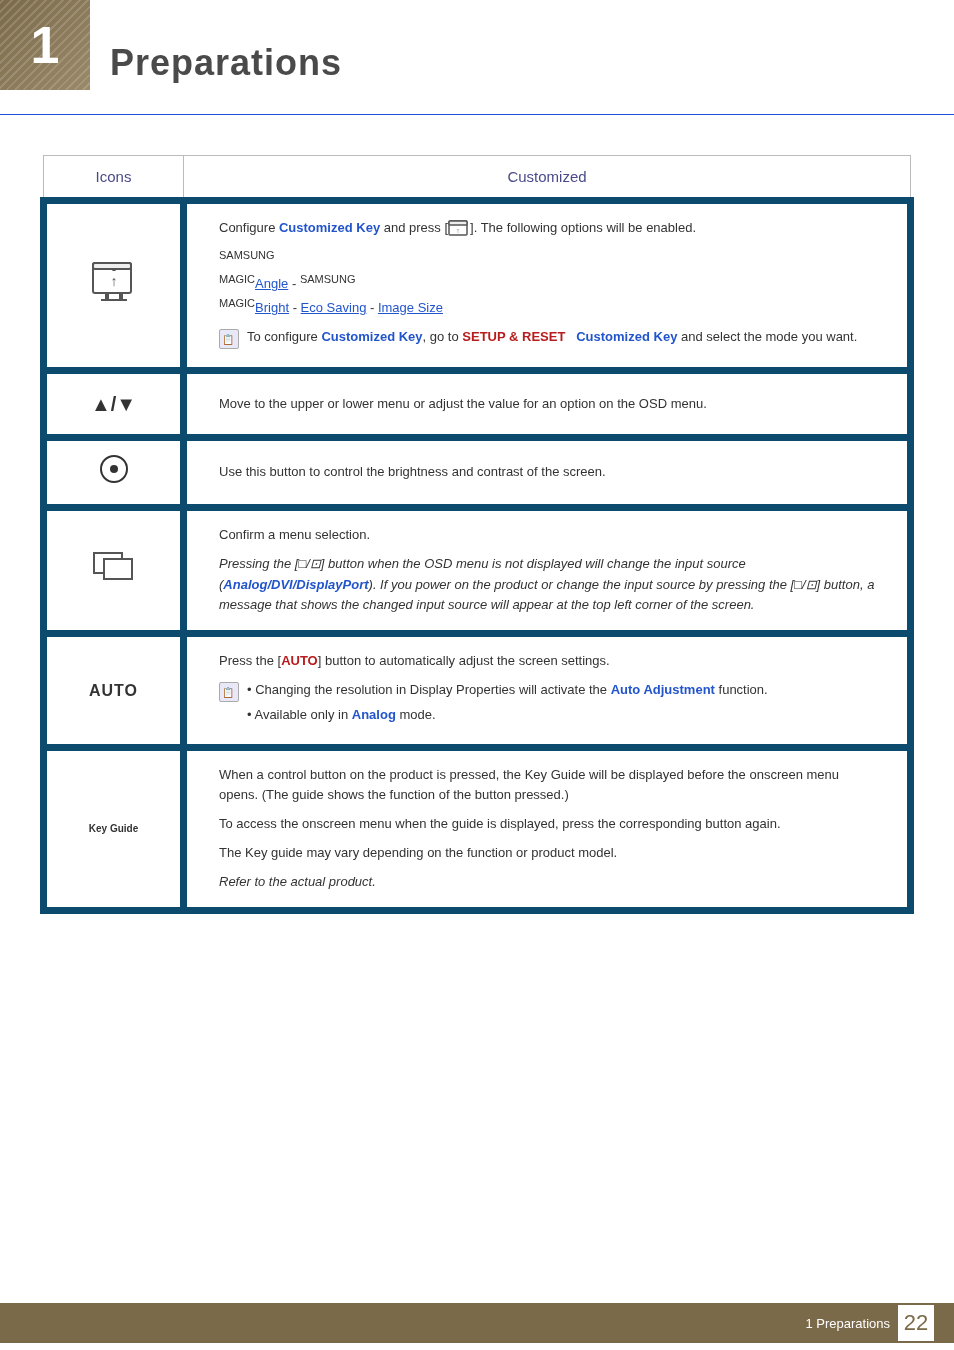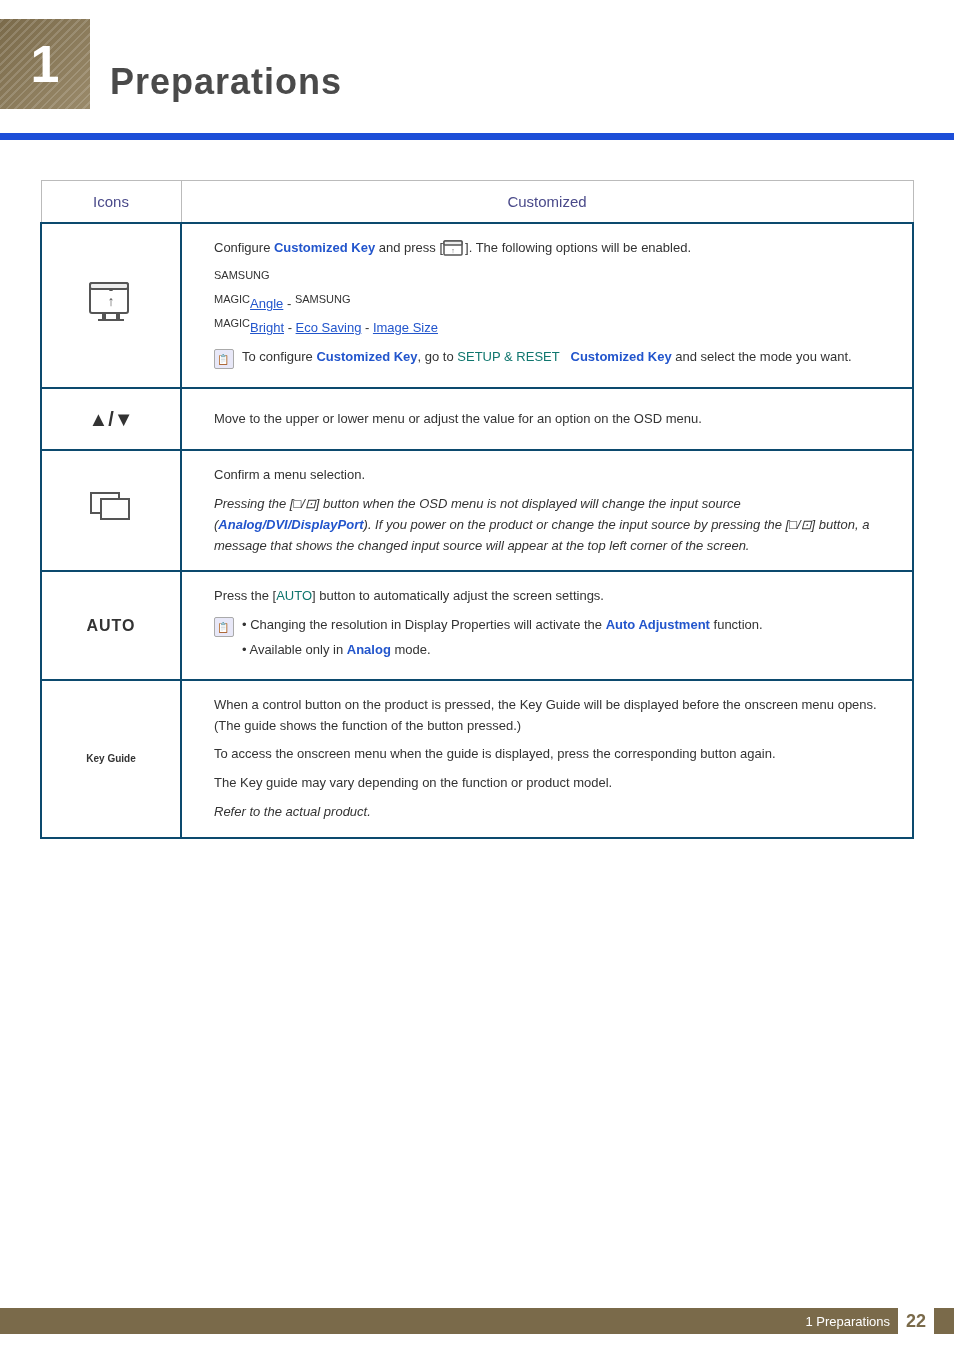--- a/index.html
+++ b/index.html
@@ -9,22 +9,21 @@
       width: 954px;
       min-height: 1350px;
       position: relative;
       overflow-x: hidden;
     }
 
     
     .header-section {
       position: relative;
       padding: 20px 4px 30px 0;
-      border-bottom: 7px solid #1d4ed8;
-      margin-top: 19px;
+      border-bottom: 1px solid #1d4ed8;
     }
 
     .header-accent {
       position: absolute;
       top: 0;
       left: 0;
       width: 90px;
       height: 90px;
       background: linear-gradient(135deg, #7a6a4a 0%, #9a8a6a 100%);
       display: flex;
@@ -79,21 +78,21 @@
       background: #fff;
       padding: 12px 20px;
       text-align: center;
       font-size: 15px;
       font-weight: normal;
       color: #4a4a8a;
       border: 1px solid #bbb;
     }
 
     .icons-table td {
-      border: 2px solid #0c4a6e;
+      border: 7px solid #0c4a6e;
       padding: 14px 32px;
       vertical-align: middle;
       font-size: 13px;
       color: #333;
       line-height: 1.6;
     }
 
     .icon-cell {
       width: 140px;
       text-align: center;
@@ -142,22 +141,22 @@
       color: #2255cc;
       font-weight: bold;
     }
 
     .blue-link {
       color: #2255cc;
       text-decoration: underline;
     }
 
     .black-bold {
-      font-weight: normal;
-      color: #0f766e;
+      font-weight: bold;
+      color: #b91c1c;
     }
 
     .note-box {
       display: flex;
       align-items: flex-start;
       gap: 8px;
       margin-top: 8px;
       margin-bottom: 4px;
     }
 
@@ -177,42 +176,42 @@
       content: '📋';
       font-size: 10px;
       position: absolute;
       top: 2px;
       left: 2px;
     }
 
     
     .footer {
       position: absolute;
-      bottom: 16px;
+      bottom: 7px;
       left: 0;
       right: 0;
-      height: 26px;
+      height: 40px;
       background: #7a6a4a;
       display: flex;
       align-items: center;
       justify-content: flex-end;
       padding-right: 20px;
       gap: 8px;
     }
 
     .footer-text {
       color: #fff;
       font-size: 13px;
     }
 
     .footer-number {
       background: #fff;
       color: #7a6a4a;
-      font-weight: bold;
-      font-size: 18px;
+      font-weight: normal;
+      font-size: 22px;
       width: 36px;
       height: 36px;
       display: flex;
       align-items: center;
       justify-content: center;
     }
 
     
     .source-icon {
       position: relative;
@@ -296,20 +295,28 @@
 
       <tr>
         <td class="icon-cell">
           <span class="icon-arrows">▲/▼</span>
         </td>
         <td class="desc-cell">
           <span>Move to the upper or lower menu or adjust the value for an option on the OSD menu.</span>
         </td>
       </tr>
 
+      <tr>
+        <td class="icon-cell">
+          <span class="icon-circle-dot"></span>
+        </td>
+        <td class="desc-cell">
+          <span>Use this button to control the brightness and contrast of the screen.</span>
+        </td>
+      </tr>
 
       <tr>
         <td class="icon-cell">
           <div class="source-icon">
             <div class="rect1"></div>
             <div class="rect2"></div>
           </div>
         </td>
         <td class="desc-cell">
           <div class="desc-para">Confirm a menu selection.</div>

